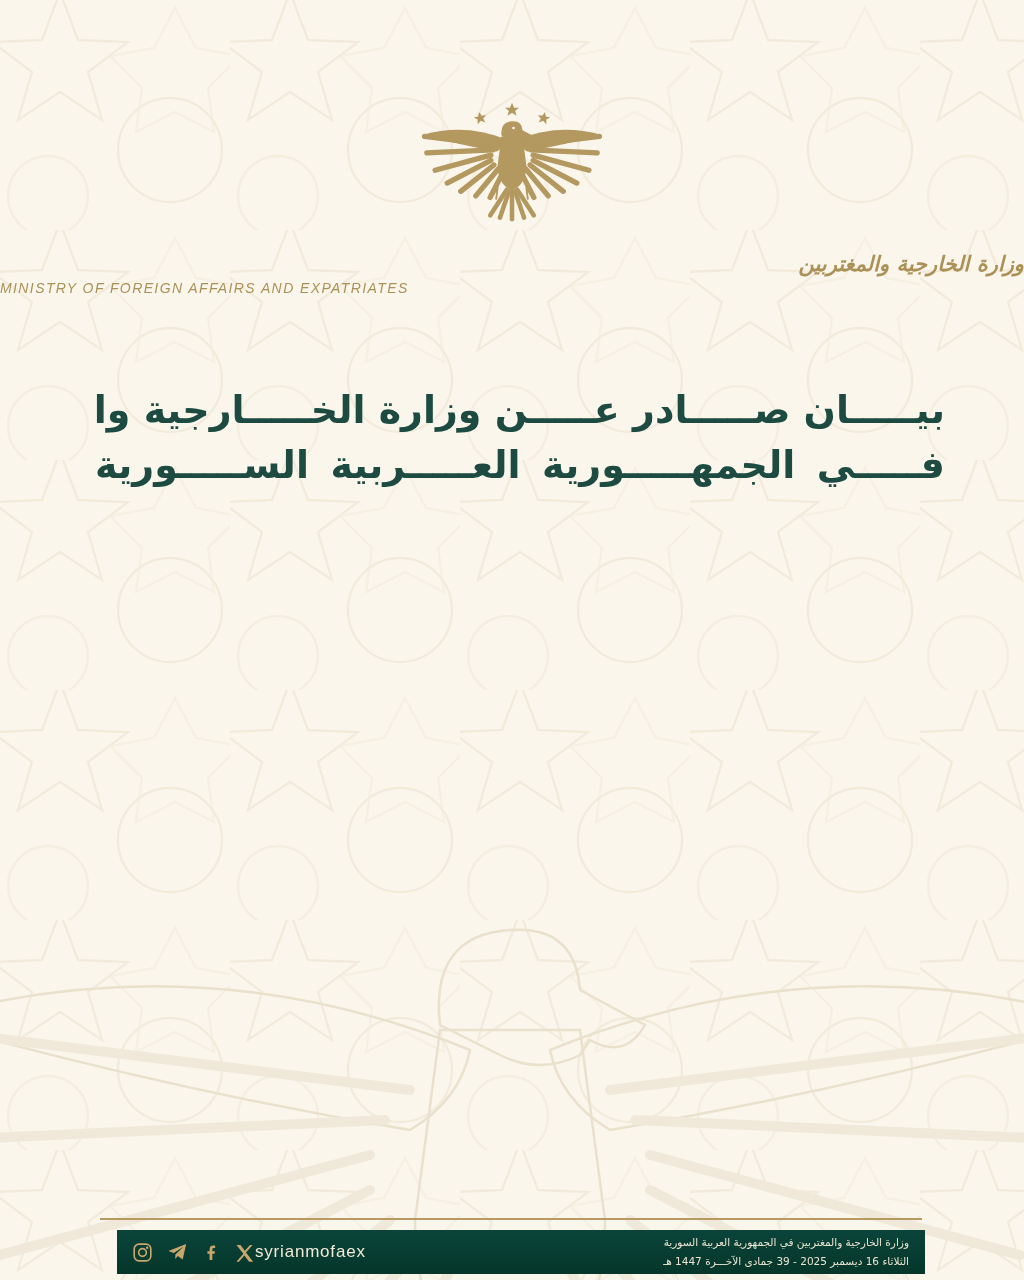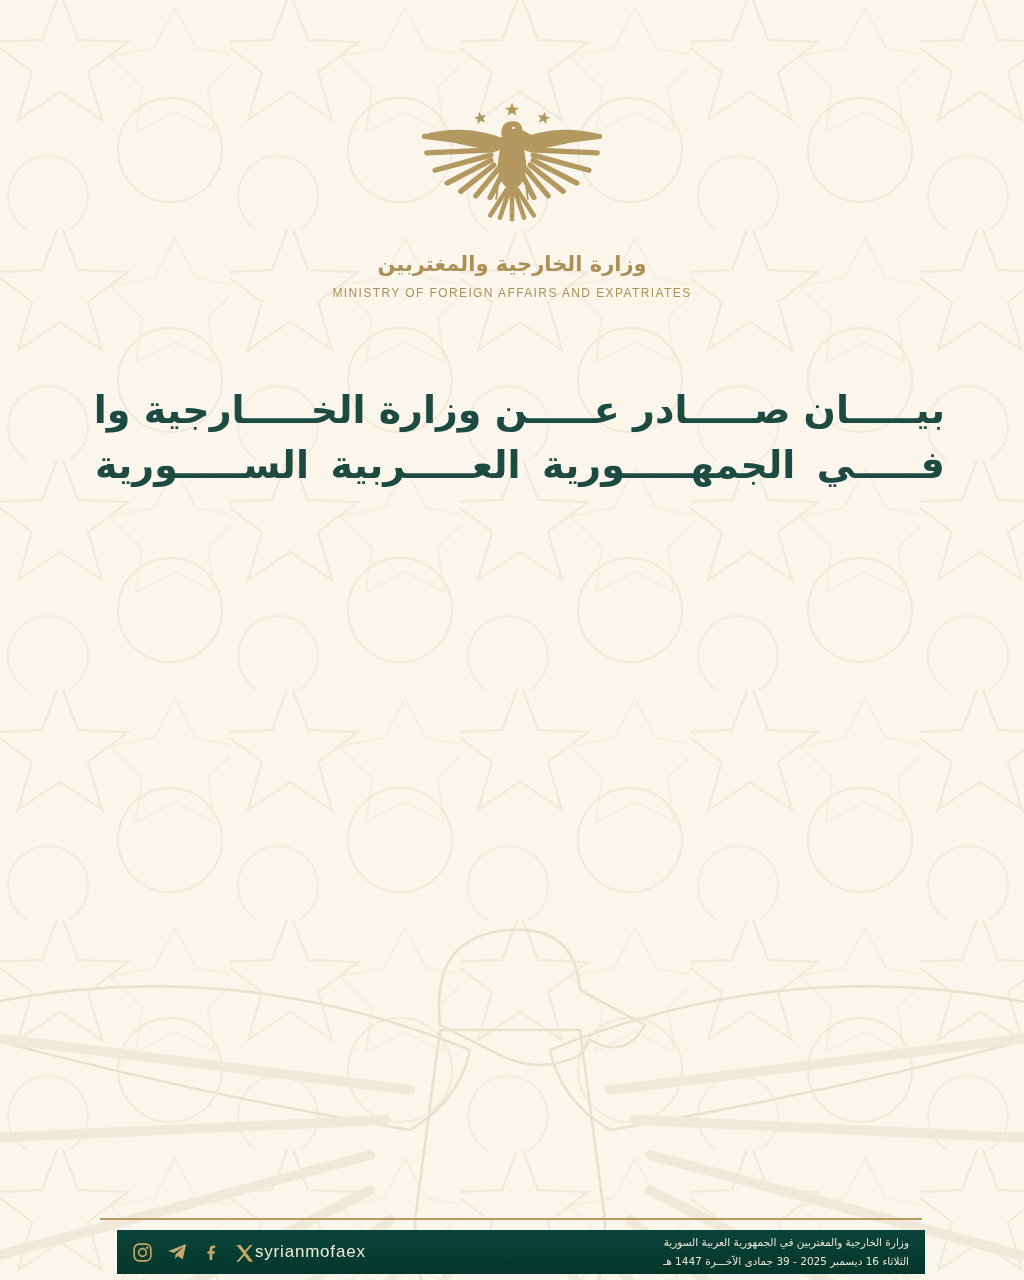--- a/index.html
+++ b/index.html
@@ -9,33 +9,33 @@
     margin:0 auto;
     background:#faf6ec;
     overflow:hidden;
     font-family:"DejaVu Sans",sans-serif;
   }
   .bg-svg{position:absolute;inset:0;pointer-events:none;}
 
   
   .logo-block{
     position:absolute;top:100px;left:0;right:0;
-    text-align:center;z-index:2;
+    z-index:2;font-style:italic;
   }
   .emblem{display:block;margin:0 auto;}
   .logo-calligraphy{
     margin-top:4px;
     font-size:21px;font-weight:700;
     color:#ab9157;direction:rtl;
     letter-spacing:0;
   }
   .logo-caption{
-    margin-top:10px;
+    margin-top:4px;
     font-family:"Liberation Sans",sans-serif;
-    font-size:12px;letter-spacing:1.4px;
+    font-size:14px;letter-spacing:1.4px;
     color:#ab9157;font-weight:400;
   }
 
   
   .statement{
     position:absolute;left:95px;right:79px;top:383px;
     direction:rtl;z-index:2;
   }
   .title-line{
     font-size:38px;font-weight:700;color:#1d4b41;

